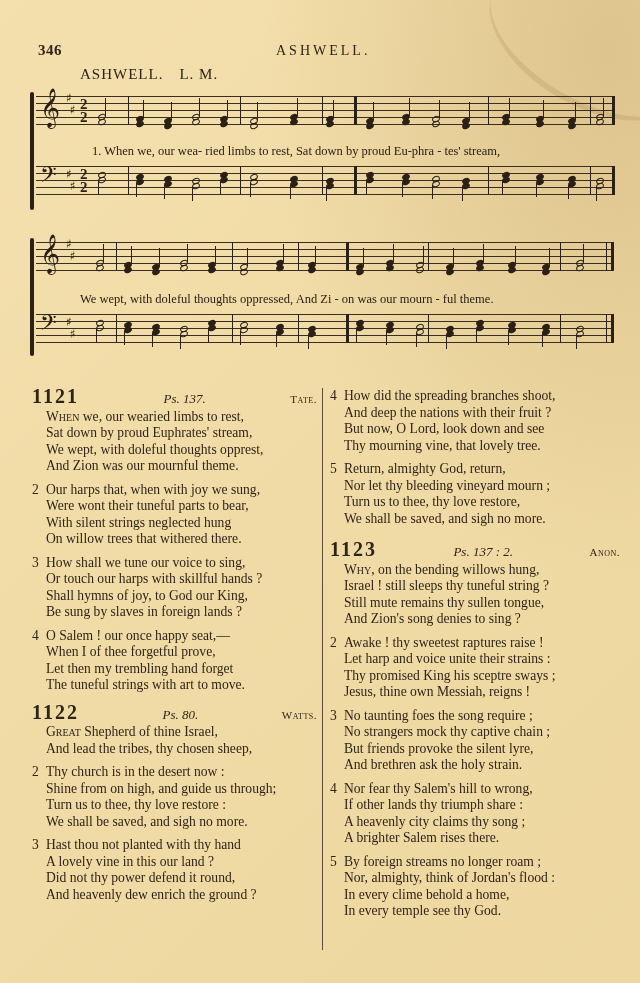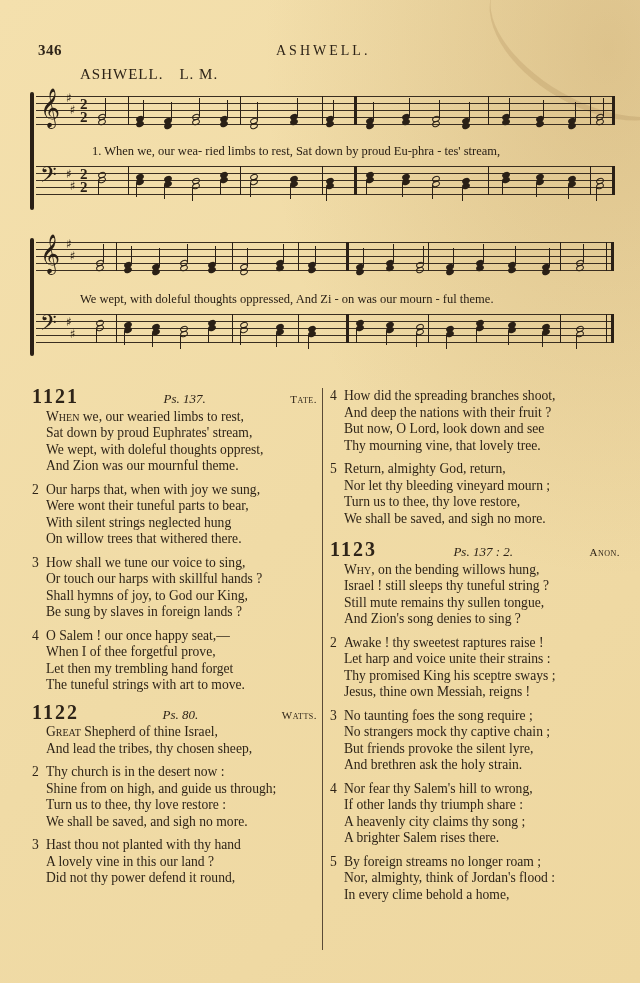--- a/index.html
+++ b/index.html
@@ -434,20 +434,21 @@
           <span class="line">Turn us to thee, thy love restore :</span>
           <span class="line">We shall be saved, and sigh no more.</span>
         </div>
       </div>
       <div class="stanza">
         <span class="num">3</span>
         <div class="lines">
           <span class="line">Hast thou not planted with thy hand</span>
           <span class="line">A lovely vine in this our land ?</span>
           <span class="line">Did not thy power defend it round,</span>
+          <span class="line">And heavenly dew enrich the ground ?</span>
         </div>
       </div>
     </div>
   </div>
 <div class="col right" id="col-right">
     <div class="hymn">
       <div class="stanza">
         <span class="num">4</span>
         <div class="lines">
           <span class="line">How did the spreading branches shoot,</span>
@@ -507,16 +508,17 @@
           <span class="line">A heavenly city claims thy song ;</span>
           <span class="line">A brighter Salem rises there.</span>
         </div>
       </div>
       <div class="stanza">
         <span class="num">5</span>
         <div class="lines">
           <span class="line">By foreign streams no longer roam ;</span>
           <span class="line">Nor, almighty, think of Jordan's flood :</span>
           <span class="line">In every clime behold a home,</span>
+          <span class="line">In every temple see thy God.</span>
         </div>
       </div>
     </div>
   </div>
 
 </body></html>

